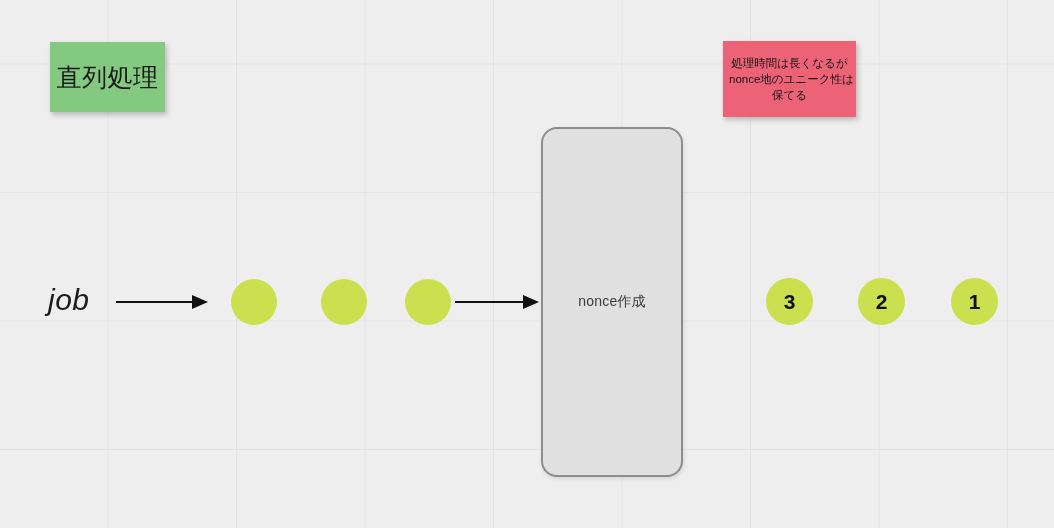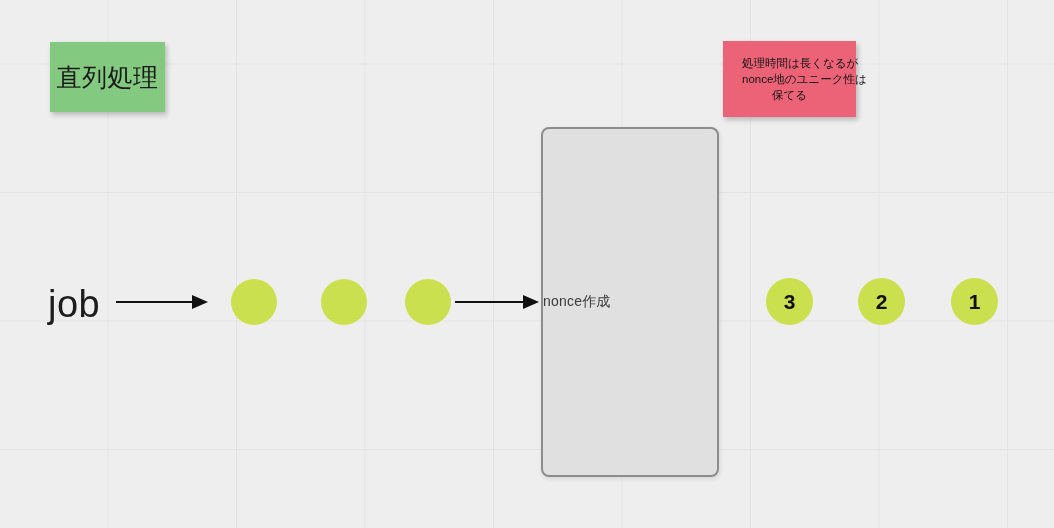--- a/index.html
+++ b/index.html
@@ -43,35 +43,36 @@
   }
   #note-pink {
     left: 723px;
     top: 41px;
     width: 133px;
     height: 76px;
     background: #ec6377;
     color: #141414;
     font-size: 11.5px;
     line-height: 1.42;
-    padding: 4px 19px;
+    padding: 4px 6px;
   }
   #note-pink .note-lines {
     width: 100%;
   }
   #note-pink .note-line { display: block; white-space: nowrap; }
 
   
   #job-label {
     position: absolute;
     left: 48px;
     top: 283px;
-    font-size: 38px;
+    font-size: 30px;
     color: #1d1d1d;
     letter-spacing: 0.5px;
+    font-style: italic;
   }
 
   
   .arrow { position: absolute; }
   #arrow-1 { left: 116px; top: 292px; }
   #arrow-2 { left: 455px; top: 292px; }
 
   
   .circle {
     position: absolute;
@@ -91,29 +92,29 @@
   .num-circle { width: 47px; height: 47px; top: 278px; font-size: 21px; }
   #num-3 { left: 766px; }
   #num-2 { left: 858px; }
   #num-1 { left: 951px; }
 
   
   #process-box {
     position: absolute;
     left: 541px;
     top: 127px;
-    width: 178px;
+    width: 142px;
     height: 350px;
     box-sizing: border-box;
     background: #e0e0e0;
     border: 2px solid #8d8d8d;
-    border-radius: 8px;
+    border-radius: 16px;
     display: flex;
     align-items: center;
-    justify-content: flex-start;
+    justify-content: center;
     box-shadow: 1px 2px 4px rgba(0,0,0,0.10);
   }
   #process-box-label {
     font-size: 14px;
     color: #3c3c3c;
     letter-spacing: 0.2px;
   }
 </style>
 </head>
 <body>

